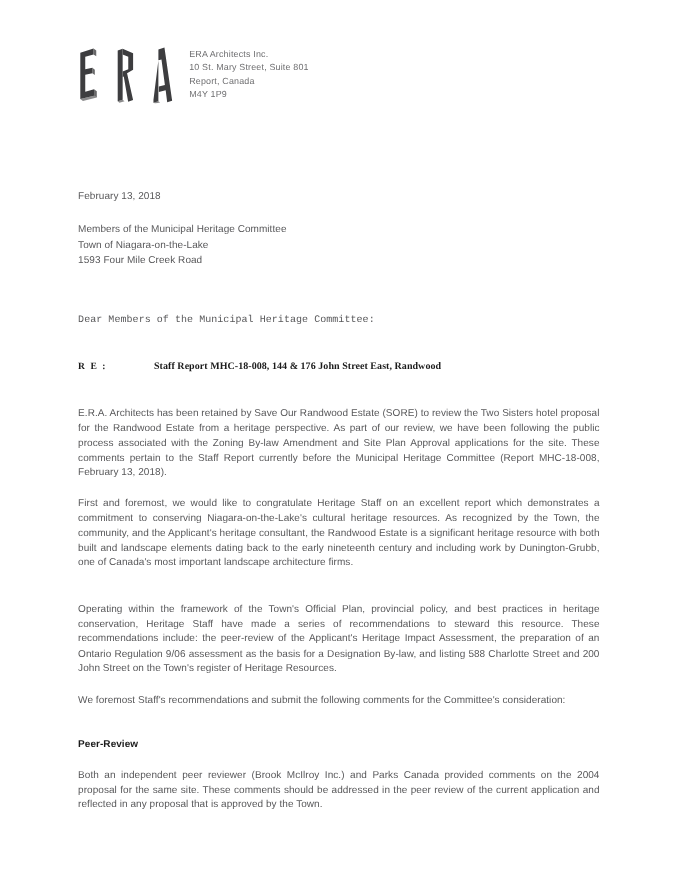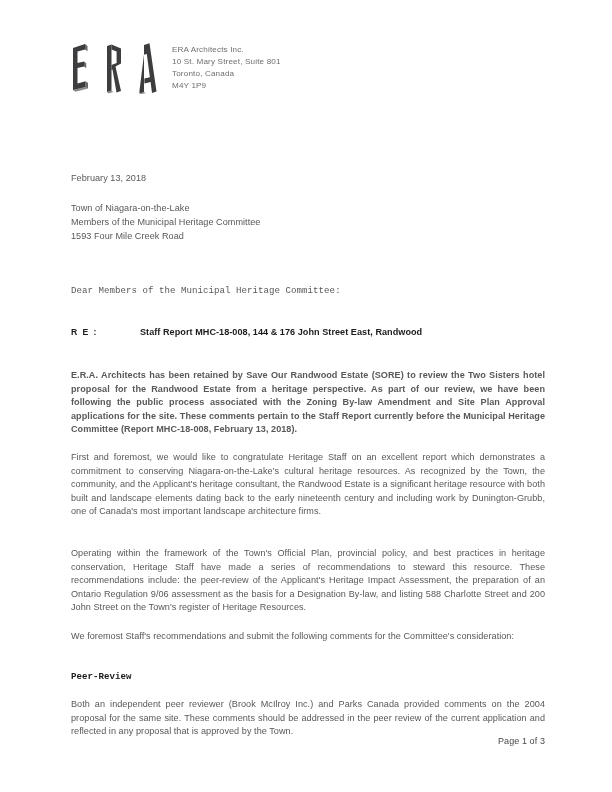--- a/index.html
+++ b/index.html
@@ -62,41 +62,41 @@
   }
   .blk.justify {
     text-align: justify;
     text-justify: inter-word;
   }
   .blk .ln { white-space: nowrap; }
 
   .date-line    { top: 124px; }
   .addressee    { top: 153px; line-height: 14.2px; }
   .salutation   { top: 236px; font-family: Liberation Mono, monospace; }
-  .re-row       { top: 278px; display: flex; }
+  .re-row       { top: 278px; display: flex; font-family: Liberation Serif, serif; }
   .re-label {
     font-weight: bold;
     color: #1b1b1b;
     letter-spacing: 0.16em;
     flex: 0 0 69px;
     font-size: 8.7px;
   }
   .re-value {
     font-weight: bold;
     color: #1b1b1b;
     font-size: 9.1px;
     letter-spacing: 0.005em;
     text-align: right;
   }
 
-  .para1        { top: 321px; font-weight: bold; }
+  .para1        { top: 321px; }
   .para2        { top: 403px; }
   .para3        { top: 499px; }
   .para4        { top: 582px; }
-  .heading-pr   { top: 622px; font-weight: bold; color: #1b1b1b; font-size: 9.1px; font-family: Liberation Mono, monospace; }
+  .heading-pr   { top: 622px; font-weight: bold; color: #1b1b1b; font-size: 9.1px; }
   .para5        { top: 650px; }
 
   .footer {
     position: absolute;
     left: 71px;
     width: 474px;
     top: 736px;
     text-align: right;
     color: #4a4a4c;
     font-size: 9px;
@@ -125,49 +125,46 @@
 
         <path d="M73,3 L78.5,1.2 L85.5,49.5 L81,51 L79.6,40 L73.4,41.6 L73.4,36.6 L78.9,35.2 L75.8,12 L73,12.8 Z"></path>
         <path d="M68.5,48.6 L73,12.8 L73,50 L68.5,51.4 Z"></path>
         <path d="M68.5,51.4 L73,50 L74.6,51.2 L70,52 Z" opacity="0.6"></path>
       </g>
     </svg>
 
     <div class="company-block">
       <div>ERA Architects Inc.</div>
       <div>10 St. Mary Street, Suite 801</div>
-      <div>Toronto, Canada</div>
+      <div>Report, Canada</div>
       <div>M4Y 1P9</div>
     </div>
   </div>
 
   <div class="content">
 
     <div class="blk date-line">February 13, 2018</div>
 
     <div class="blk addressee">
+      <div class="ln">Members of the Municipal Heritage Committee</div>
       <div class="ln">Town of Niagara-on-the-Lake</div>
-      <div class="ln">Members of the Municipal Heritage Committee</div>
       <div class="ln">1593 Four Mile Creek Road</div>
     </div>
 
     <div class="blk salutation">Dear Members of the Municipal Heritage Committee:</div>
 
     <div class="blk re-row">
       <div class="re-label">R E :</div>
       <div class="re-value">Staff Report MHC-18-008, 144 &amp; 176 John Street East, Randwood</div>
     </div>
 
     <div class="blk justify para1">E.R.A. Architects has been retained by Save Our Randwood Estate (SORE) to review the Two Sisters hotel proposal for the Randwood Estate from a heritage perspective. As part of our review, we have been following the public process associated with the Zoning By-law Amendment and Site Plan Approval applications for the site. These comments pertain to the Staff Report currently before the Municipal Heritage Committee (Report MHC-18-008, February 13, 2018).</div>
     <div class="blk justify para2">First and foremost, we would like to congratulate Heritage Staff on an excellent report which demonstrates a commitment to conserving Niagara-on-the-Lake's cultural heritage resources. As recognized by the Town, the community, and the Applicant's heritage consultant, the Randwood Estate is a significant heritage resource with both built and landscape elements dating back to the early nineteenth century and including work by Dunington-Grubb, one of Canada's most important landscape architecture firms.</div>
     <div class="blk justify para3">Operating within the framework of the Town's Official Plan, provincial policy, and best practices in heritage conservation, Heritage Staff have made a series of recommendations to steward this resource. These recommendations include: the peer-review of the Applicant's Heritage Impact Assessment, the preparation of an Ontario Regulation 9/06 assessment as the basis for a Designation By-law, and listing 588 Charlotte Street and 200 John Street on the Town's register of Heritage Resources.</div>
     <div class="blk justify para4">We foremost Staff's recommendations and submit the following comments for the Committee's consideration:</div>
 
     <div class="blk heading-pr">Peer-Review</div>
 
     <div class="blk justify para5">Both an independent peer reviewer (Brook McIlroy Inc.) and Parks Canada provided comments on the 2004 proposal for the same site. These comments should be addressed in the peer review of the current application and reflected in any proposal that is approved by the Town.</div>
   </div>
 
-  <div class="footer">
-    <span>Page 1 of 3</span>
-  </div>
 
 </div>
 
 </body></html>

